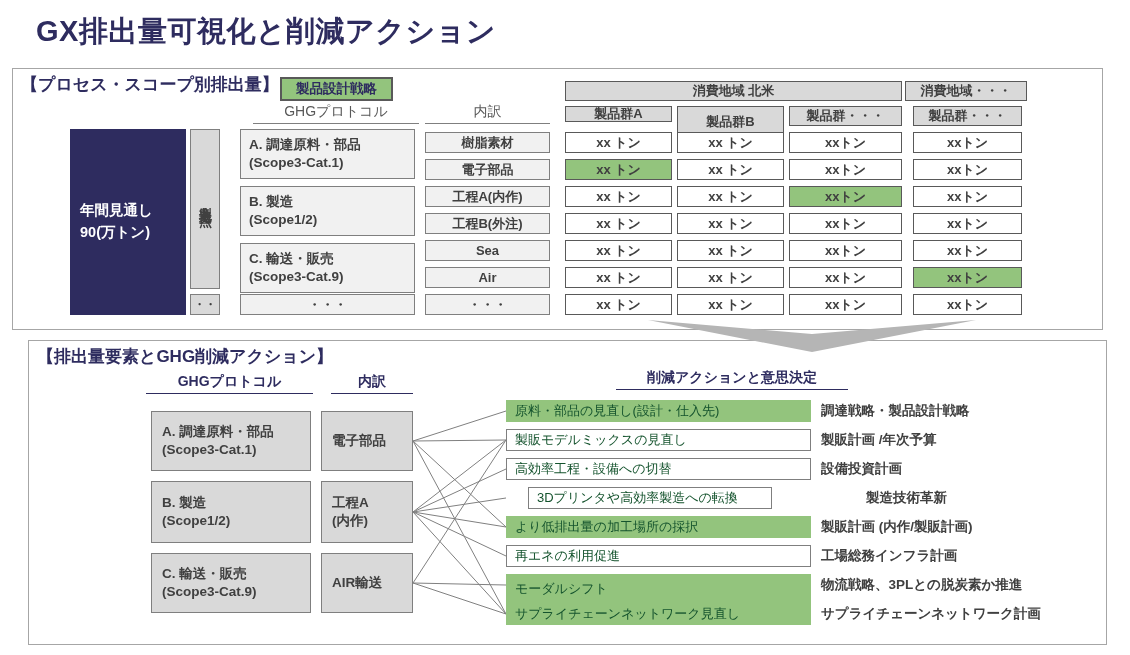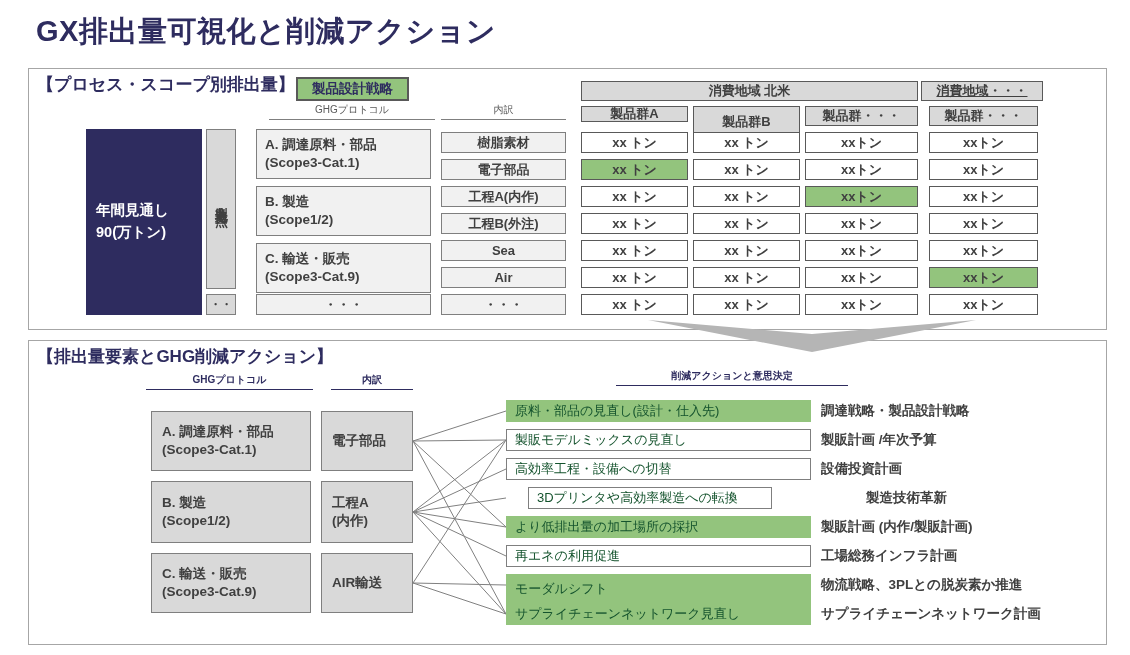--- a/index.html
+++ b/index.html
@@ -5,30 +5,30 @@
   html,body{margin:0;padding:0;background:#fff;}
   #canvas{
     position:relative;width:1130px;height:655px;background:#fff;overflow:hidden;
     font-family:"Liberation Sans","DejaVu Sans",sans-serif;color:#404040;
   }
   .slide-title{
     position:absolute;left:36px;top:12px;font-size:29px;font-weight:bold;
     color:var(--navy,#2e2c5f);letter-spacing:.5px;
   }
   .panel{position:absolute;border:1px solid var(--pborder,#a6a6a6);background:#fff;}
-  #top-panel{left:28px;top:68px;width:1077px;height:260px;}
+  #top-panel{left:12px;top:68px;width:1077px;height:260px;padding-left:12px;}
   #bottom-panel{left:28px;top:340px;width:1077px;height:303px;}
   .sec-title{position:absolute;left:8px;top:4px;font-size:17px;font-weight:bold;color:var(--navy,#2e2c5f);}
   .hotspot{
     position:absolute;left:267px;top:8px;height:20px;padding:0 14px;
     background:var(--green,#93c47d);border:2px solid var(--bdark,#595959);
     display:flex;align-items:center;font-size:13.5px;font-weight:bold;color:var(--navy,#2e2c5f);
   }
   .uhdr{
-    position:absolute;text-align:center;font-size:10px;color:#595959;
+    position:absolute;text-align:center;font-size:14px;color:#595959;
     border-bottom:1px solid #7f7f7f;padding-bottom:2px;
   }
   .uhdr.navy{color:var(--navy,#2e2c5f);border-bottom-color:var(--navy,#2e2c5f);font-weight:bold;}
   .annual{
     position:absolute;left:57px;top:60px;width:116px;height:186px;
     background:var(--navy,#2e2c5f);color:#fff;font-weight:bold;font-size:14.5px;
     display:flex;align-items:center;padding-left:10px;white-space:pre-line;line-height:1.5;box-sizing:border-box;
   }
   .site{
     position:absolute;left:177px;top:60px;width:30px;height:160px;
@@ -108,21 +108,21 @@
         <div class="softbox center" style="left: 412px; top: 63px; width: 125px; height: 21px;">樹脂素材</div>
         <div class="softbox center" style="left: 412px; top: 90px; width: 125px; height: 21px;">電子部品</div>
         <div class="softbox center" style="left: 412px; top: 117px; width: 125px; height: 21px;">工程A(内作)</div>
         <div class="softbox center" style="left: 412px; top: 144px; width: 125px; height: 21px;">工程B(外注)</div>
         <div class="softbox center" style="left: 412px; top: 171px; width: 125px; height: 21px;">Sea</div>
         <div class="softbox center" style="left: 412px; top: 198px; width: 125px; height: 21px;">Air</div>
         <div class="softbox center" style="left: 412px; top: 225px; width: 125px; height: 21px;">・・・</div>
       </div>
     <div id="top-groups">
         <div class="hdrbox" style="left: 552px; top: 12px; width: 337px; height: 20px;">消費地域 北米</div>
-        <div class="hdrbox" style="left: 892px; top: 12px; width: 122px; height: 20px; text-decoration: underline;">消費地域・・・</div>
+        <div class="hdrbox" style="left: 892px; top: 12px; width: 122px; height: 20px;">消費地域・・・</div>
       </div>
     <div id="top-colheads">
         <div class="hdrbox" style="left: 552px; top: 37px; width: 107px; height: 16px;">製品群A</div>
         <div class="hdrbox" style="left: 664px; top: 37px; width: 107px; height: 32px;">製品群B</div>
         <div class="hdrbox" style="left: 776px; top: 37px; width: 113px; height: 20px;">製品群・・・</div>
         <div class="hdrbox" style="left: 900px; top: 37px; width: 109px; height: 20px;">製品群・・・</div>
       </div>
     <div id="top-cells">
         <div class="cell" style="left: 552px; top: 63px; width: 107px; height: 21px;">xx トン</div>
         <div class="cell" style="left: 664px; top: 63px; width: 107px; height: 21px;">xx トン</div>

